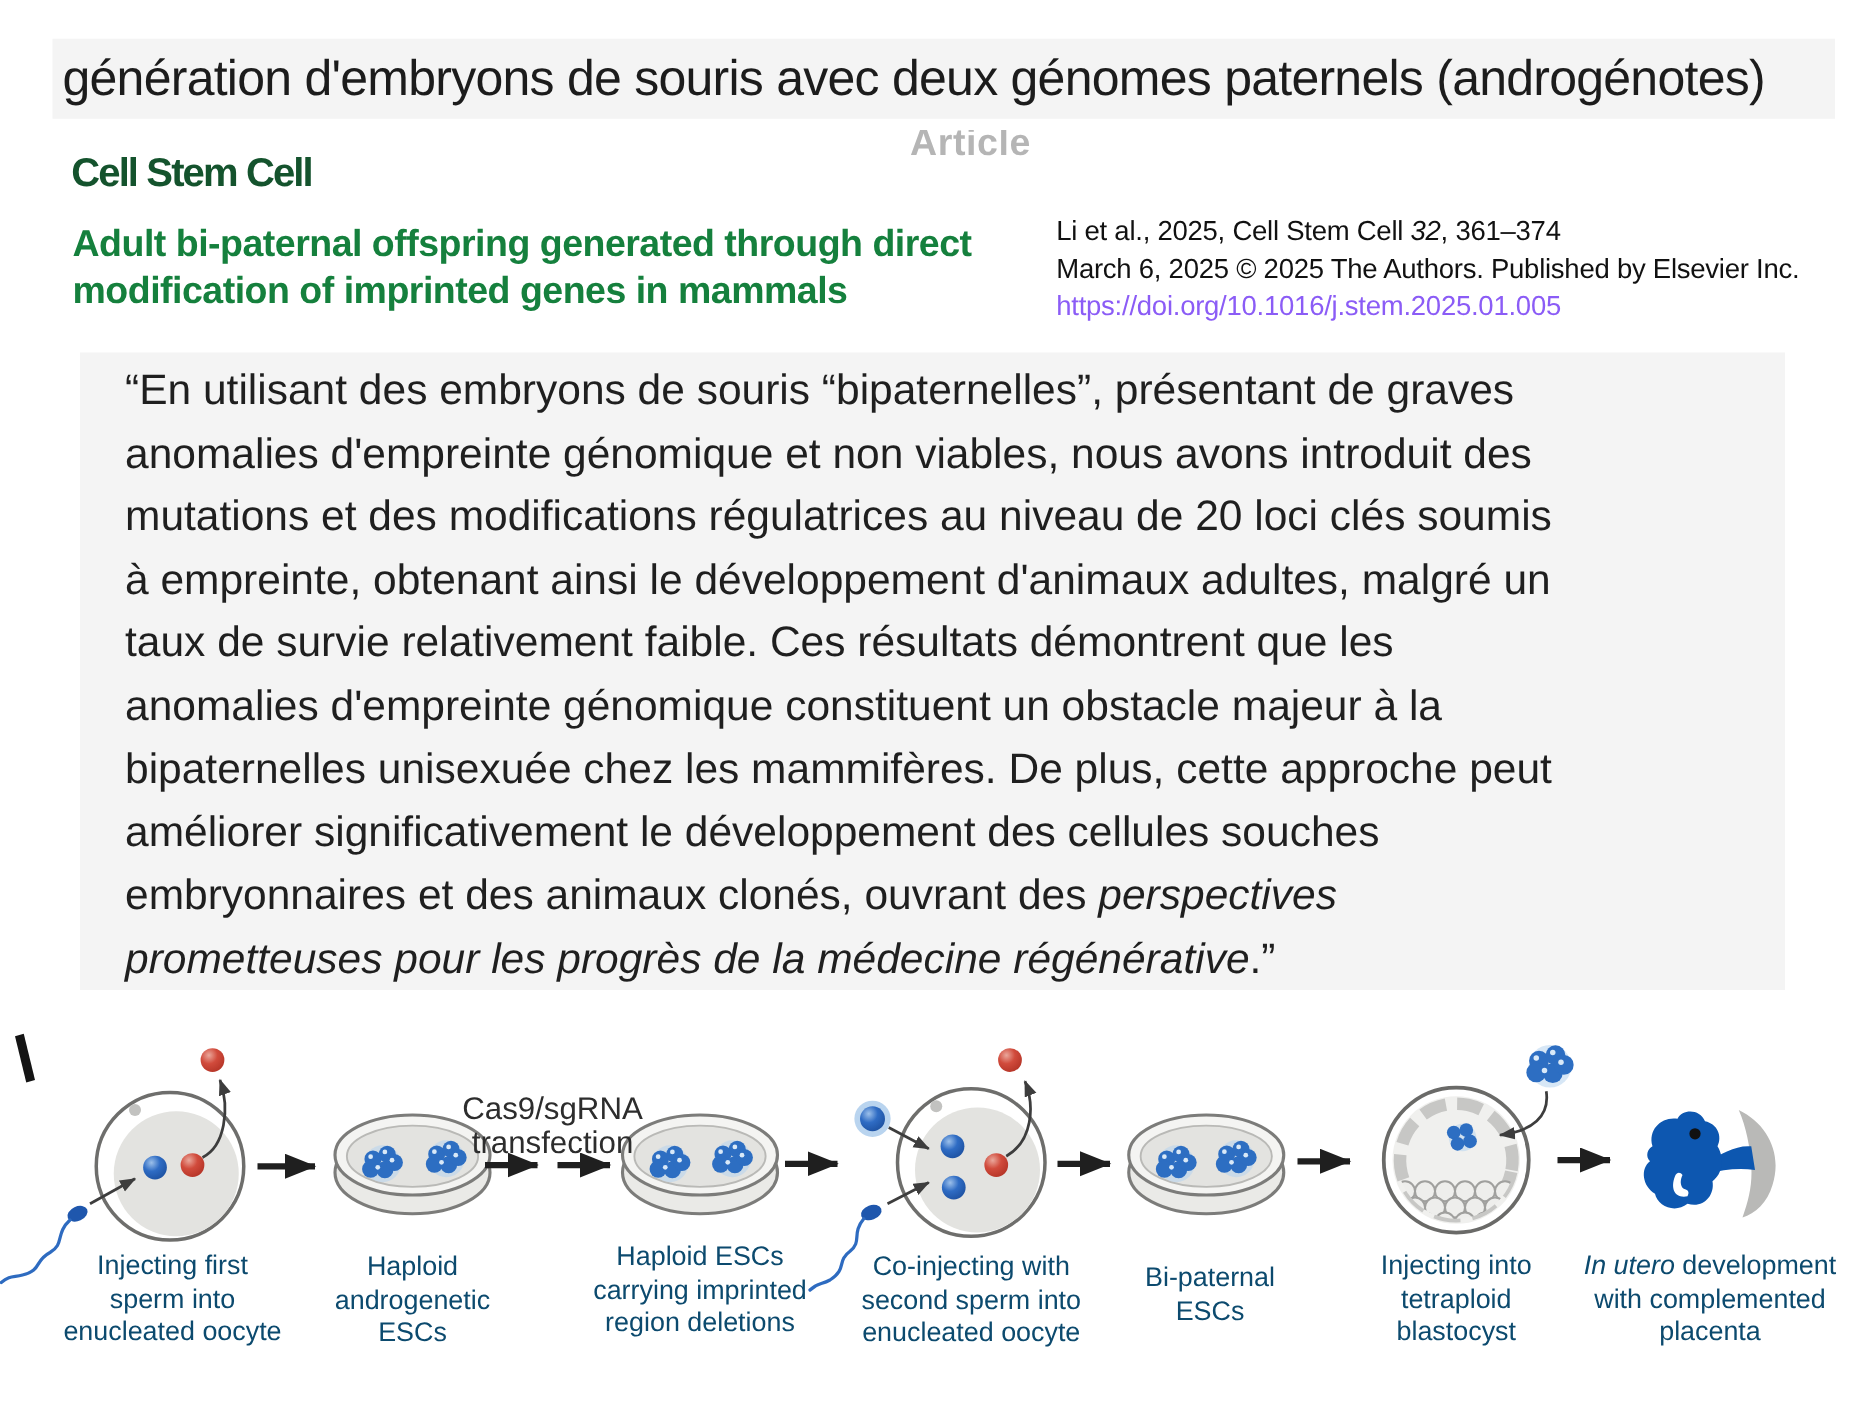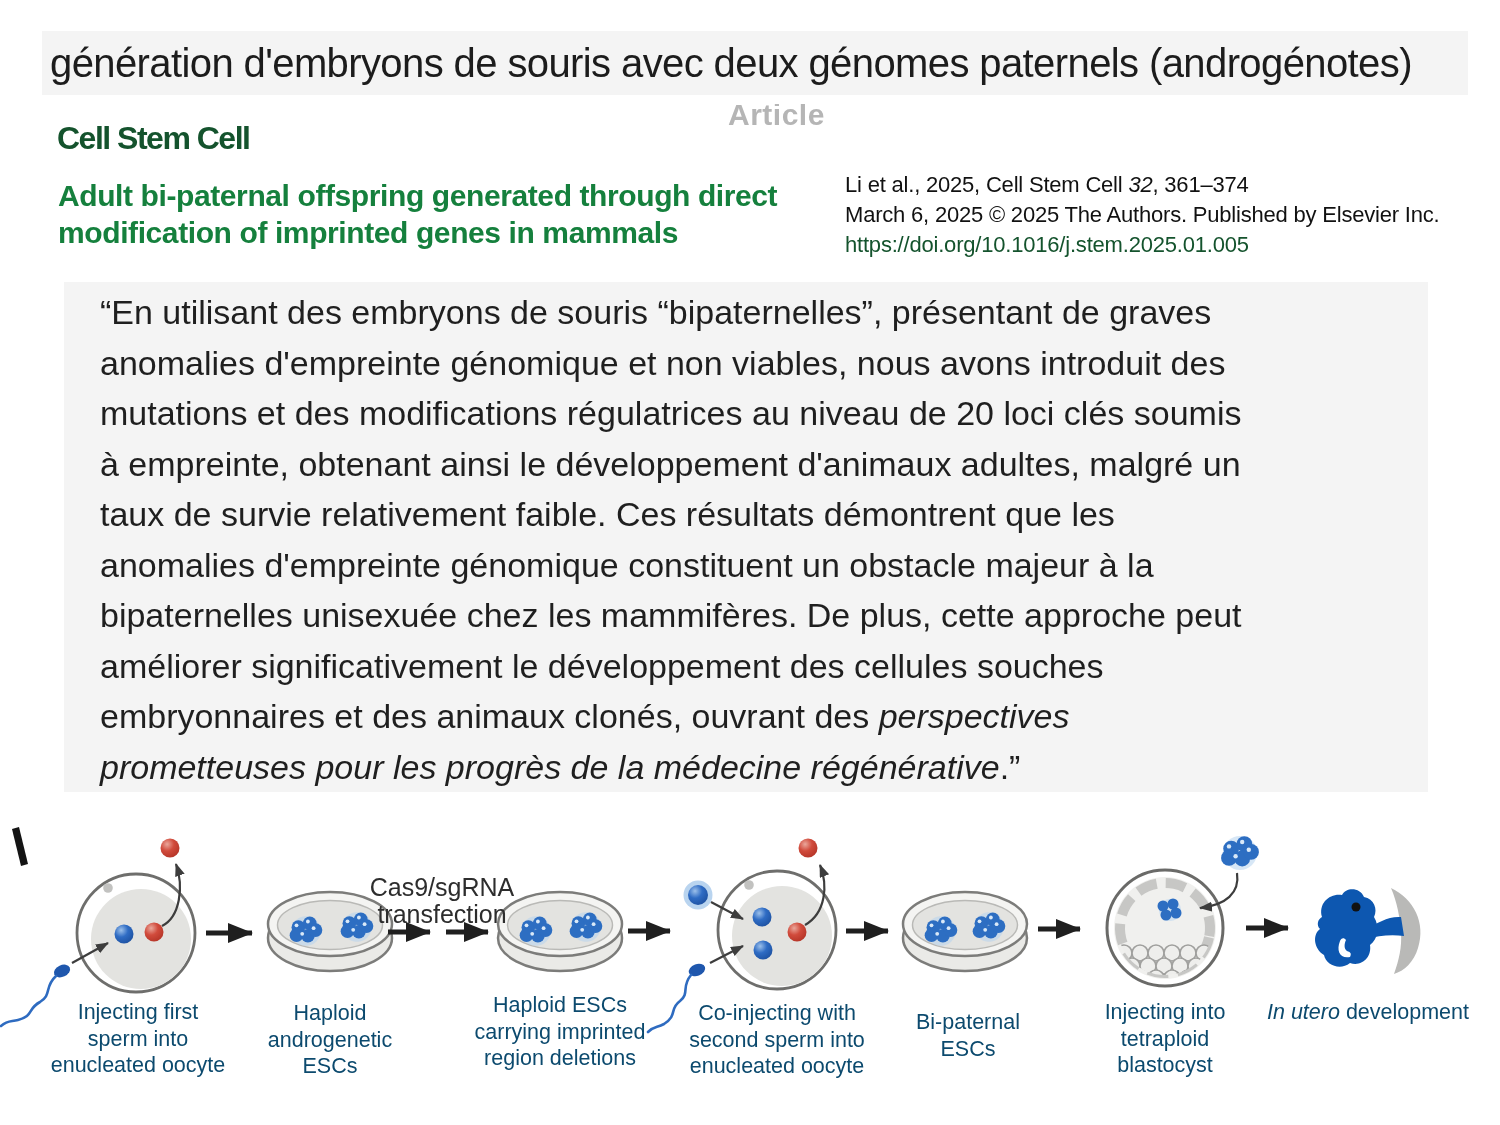--- a/index.html
+++ b/index.html
@@ -7,21 +7,21 @@
   .abs{position:absolute;}
   
   .bar{left:42px;top:31px;width:1426px;height:64px;background:#f4f4f4;display:flex;align-items:center;
     font-size:40px;letter-spacing:-0.6px;color:#1c1c1c;padding-left:8px;box-sizing:border-box;}
   
   .logo{left:57px;top:120px;font-size:32px;font-weight:bold;letter-spacing:-1.5px;color:#14532d;}
   .tagwrap{left:728px;top:104px;width:190px;height:34px;overflow:hidden;}
   .tag{font-size:30px;font-weight:bold;color:#b5b5b5;margin-top:-6px;letter-spacing:0.5px;}
   .ptitle{left:58px;top:177px;font-size:30px;font-weight:bold;line-height:37px;color:#15803d;letter-spacing:-0.4px;}
   .cite{left:845px;top:170px;font-size:22px;line-height:30px;color:#111111;letter-spacing:-0.2px;}
-  .doi{color:#14532d;text-decoration:none;cursor:pointer;text-align:right;}
+  .doi{color:#8b5cf6;text-decoration:none;cursor:pointer;text-align:right;}
   
   .qbox{left:64px;top:282px;width:1364px;height:510px;background:#f4f4f4;box-sizing:border-box;
     padding:5px 0 0 8px;font-size:34px;color:#1f1f1f;}
   .qline{white-space:nowrap;height:50.5px;line-height:50.5px;margin-left:28px;}
   
   .cap{position:absolute;width:250px;text-align:center;font-size:21.5px;line-height:26.5px;color:#0c4a6e;}
   .prelines{white-space:pre-line;}
   .cas9{position:absolute;left:352px;top:874px;width:180px;text-align:center;font-size:25px;
     line-height:27px;color:#2d2d2d;white-space:pre-line;}
   em{font-style:italic;}
@@ -225,13 +225,15 @@
 <div class="cap prelines" style="left:652px;top:1000px;">Co-injecting with
 second sperm into
 enucleated oocyte</div>
 <div class="cap prelines" style="left:843px;top:1009px;">Bi-paternal
 ESCs</div>
 <div class="cap prelines" style="left:1040px;top:999px;">Injecting into
 tetraploid
 blastocyst</div>
 <div class="cap" style="left:1243px;top:999px;">
   <div><em>In utero </em><span>development</span></div>
+  <div class="prelines">with complemented
+placenta</div>
 </div>
 
 </body></html>

